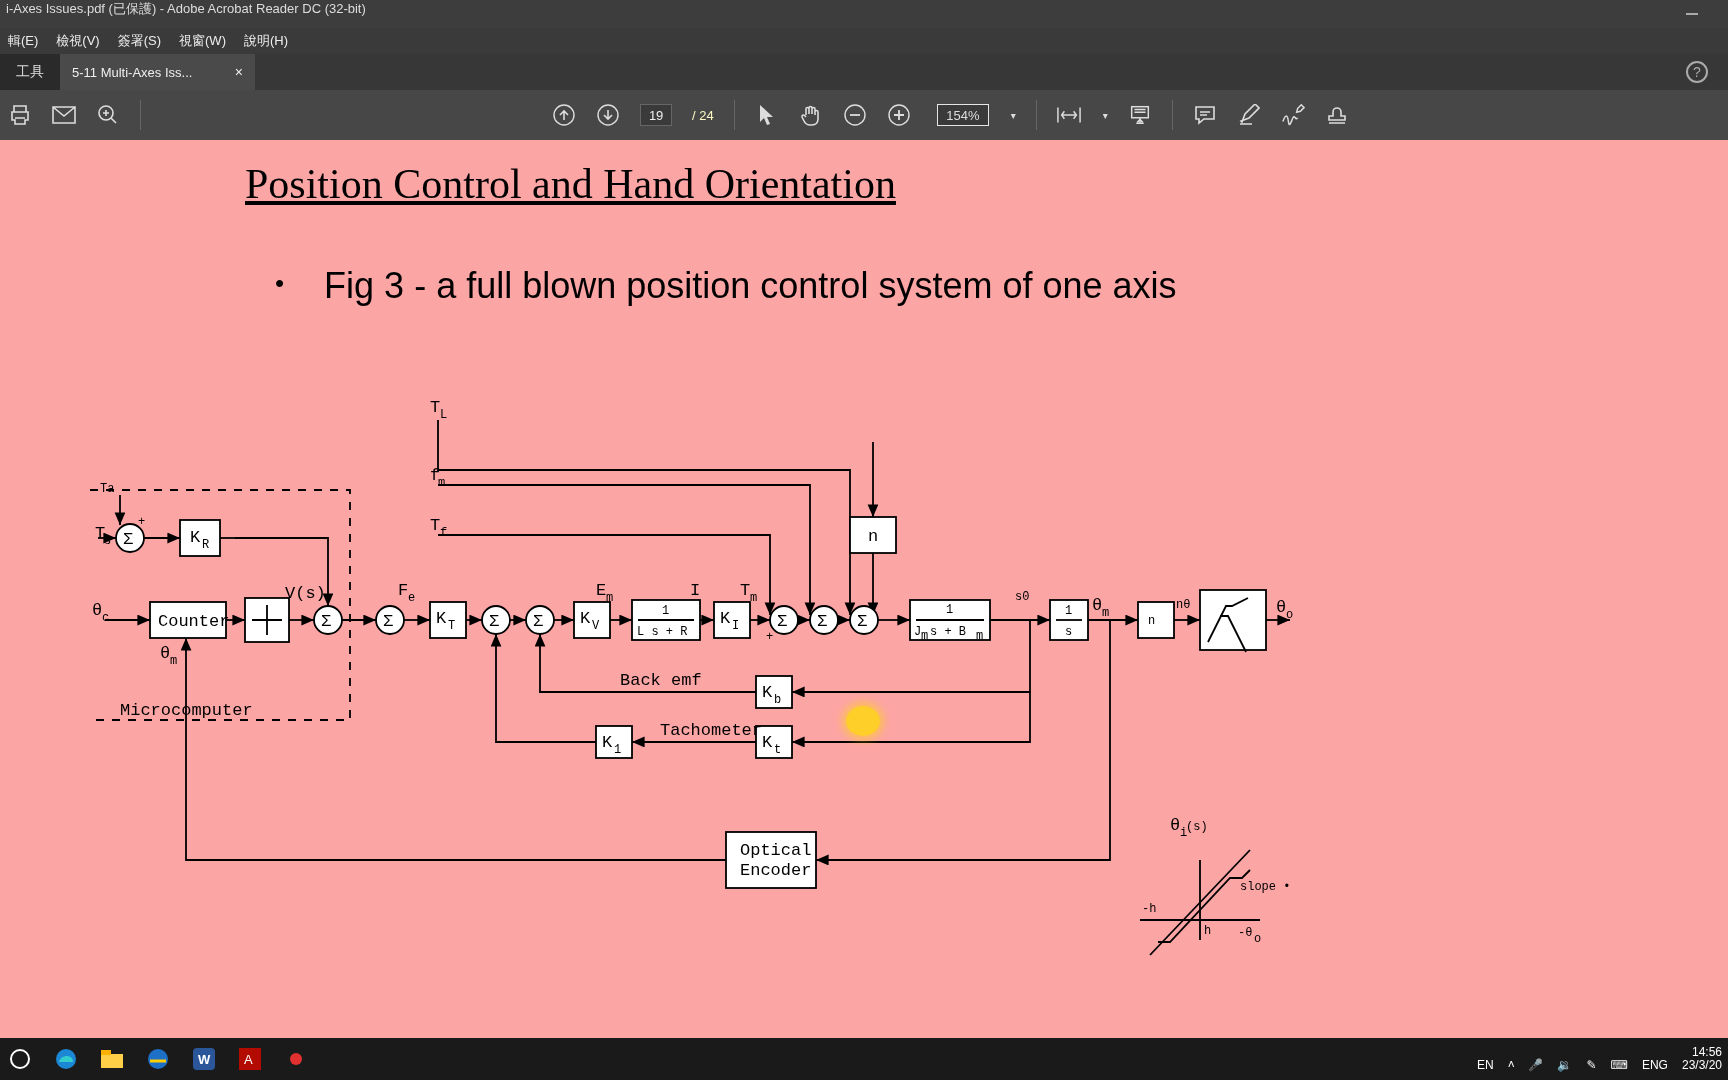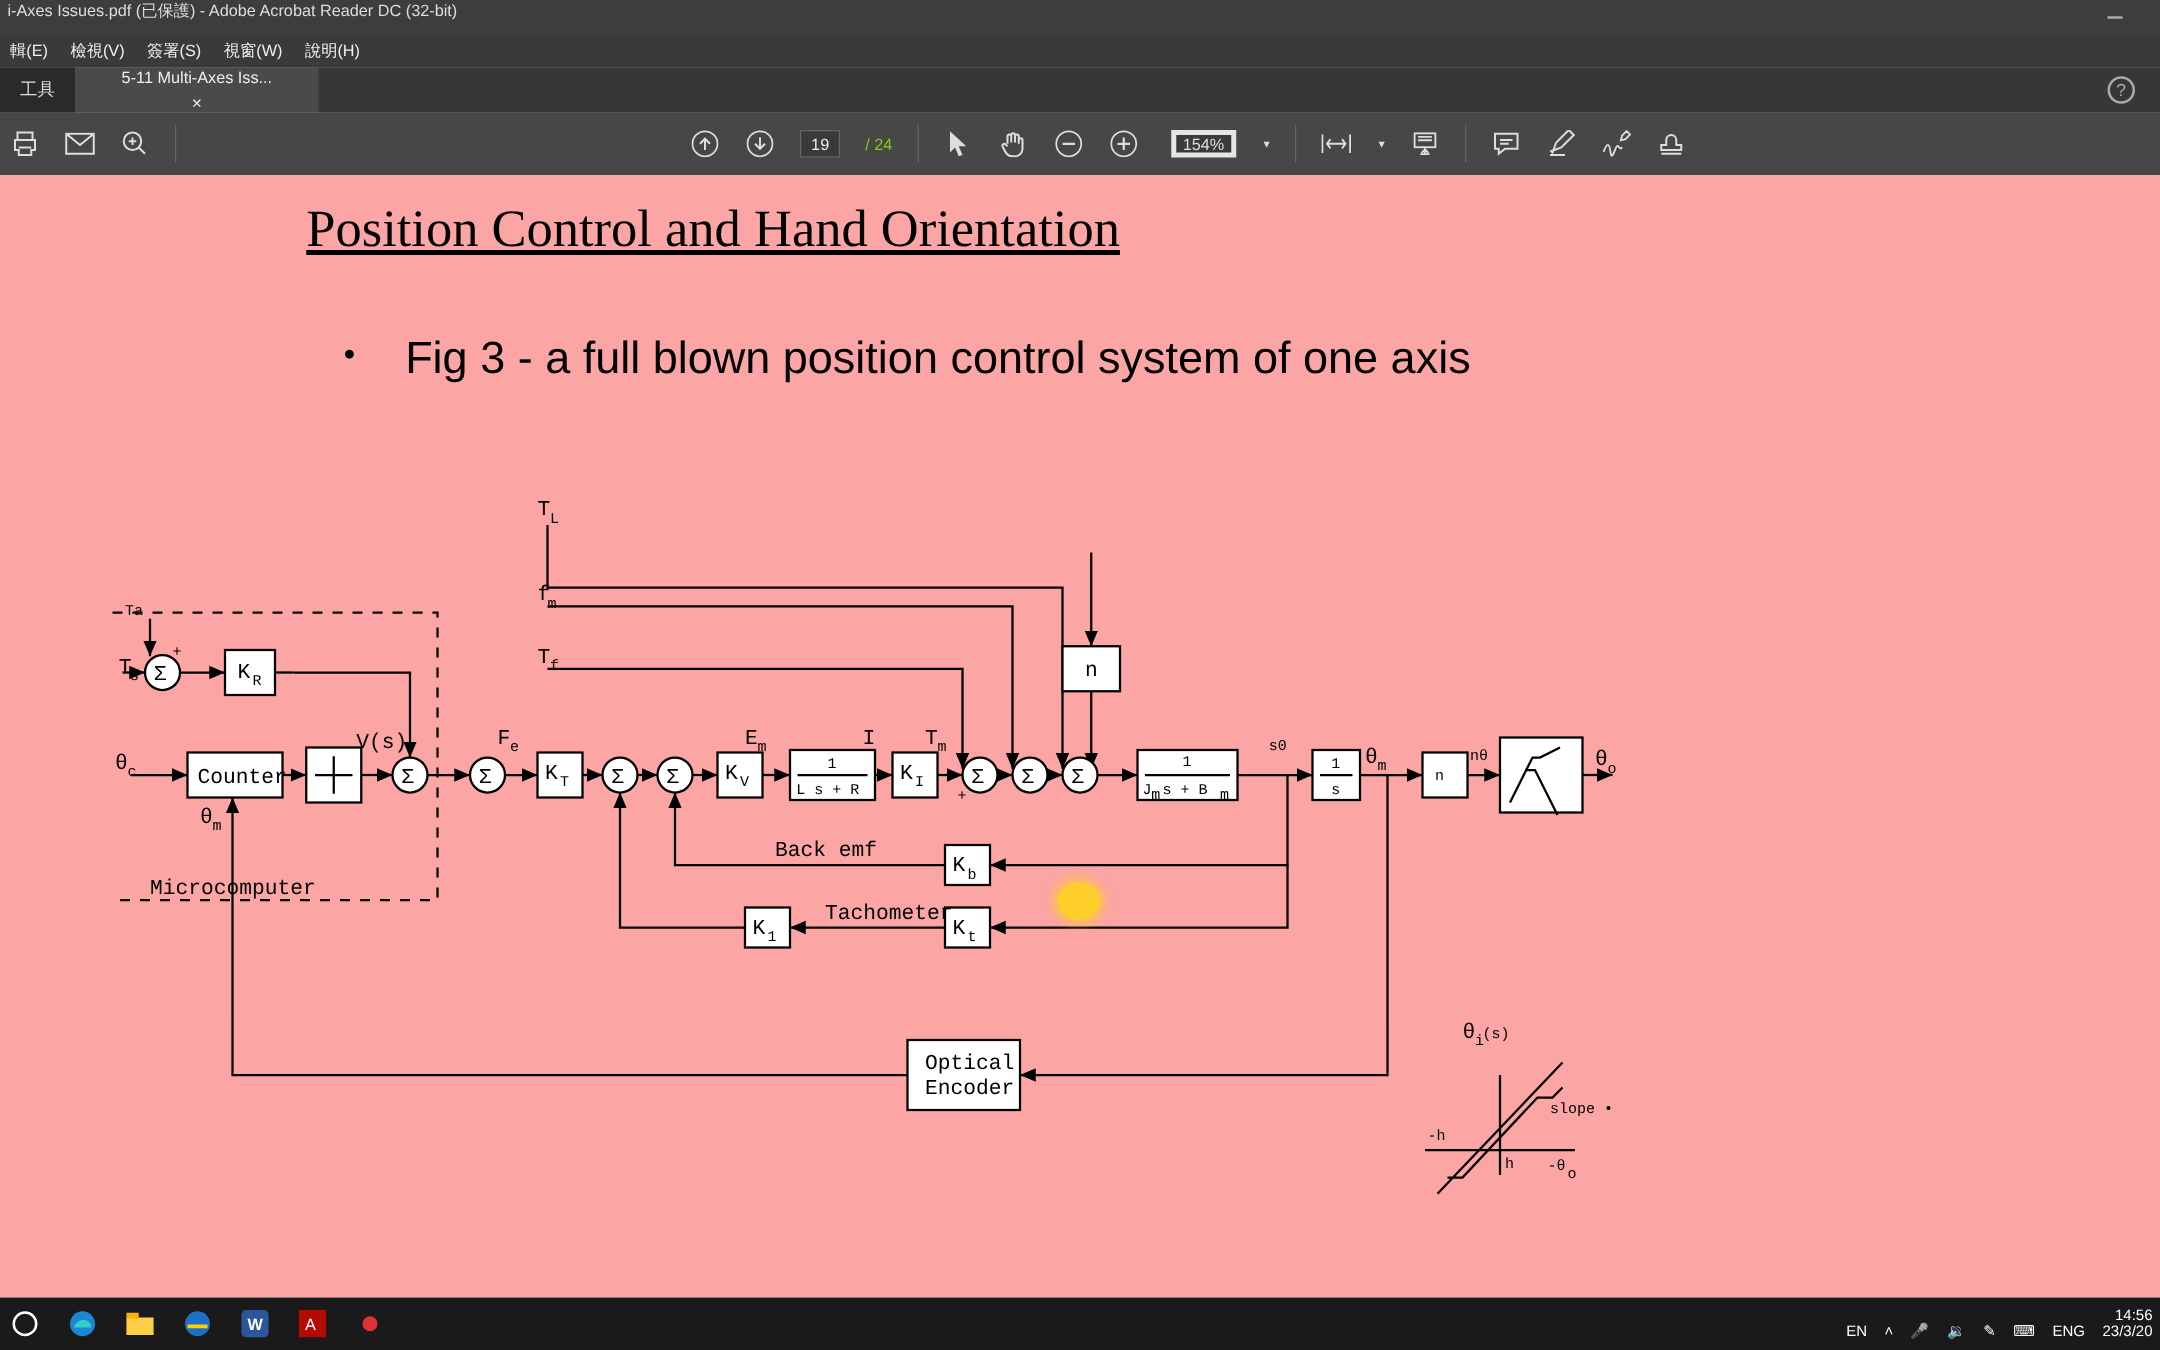--- a/index.html
+++ b/index.html
@@ -9,33 +9,33 @@
 .titlebar { height: 28px; background: #3d3d3d; color: #ddd; display: flex; font-size: 13px; padding-left: 6px; position: relative; }
 .titlebar .win-min { position: absolute; right: 30px; width: 12px; height: 2px; background: #aaa; top: 13px; }
 
 
 .menubar { height: 26px; background: #3a3a3a; color: #eee; display: flex; align-items: center; font-size: 13px; gap: 18px; padding-left: 8px; }
 .menubar span { cursor: default; }
 
 
 .tabbar { height: 36px; background: #373737; display: flex; align-items: flex-end; }
 .tab-home { height: 100%; width: 60px; background: #2a2a2a; color: #ddd; display: flex; align-items: center; justify-content: center; font-size: 14px; }
-.tab-active { height: 100%; width: 195px; background: #4a4a4a; color: #eee; display: flex; align-items: center; justify-content: space-between; padding: 0 12px; font-size: 13px; flex-direction: column; }
+.tab-active { height: 100%; width: 195px; background: #4a4a4a; color: #eee; display: flex; align-items: center; justify-content: space-between; padding: 0 12px; font-size: 13px; }
 .tab-close { font-size: 14px; }
 .tab-spacer { flex: 1; height: 100%; background: #373737; display:flex; align-items:center; justify-content:flex-end; padding-right:20px; }
 .help-icon { width: 22px; height: 22px; border: 2px solid #aaa; border-radius: 50%; color: #aaa; display:flex; align-items:center; justify-content:center; font-size:14px; }
 
 
 .toolbar { height: 50px; background: #474747; display: flex; align-items: center; padding: 0 8px; gap: 20px; color: #ddd; }
 .tb-sep { width:1px; height:30px; background:#666; }
 .tb-icon { width: 24px; height: 24px; display:flex; align-items:center; justify-content:center; }
 .tb-group { display:flex; align-items:center; gap:20px; }
 .page-input { width: 32px; height: 22px; background: #3a3a3a; border: 1px solid #666; color:#eee; text-align:center; font-size:13px; }
-.page-total { font-size: 13px; color:#84cc16; }
-.zoom-val { width: 52px; height: 22px; background:#3a3a3a; border:4px solid #e5e5e5; display:flex; align-items:center; justify-content:center; font-size:13px; margin-left:6px; }
+.page-total { font-size: 13px; color:#fef9c3; }
+.zoom-val { width: 52px; height: 22px; background:#3a3a3a; border:1px solid #e5e5e5; display:flex; align-items:center; justify-content:center; font-size:13px; margin-left:6px; }
 .dd-arrow { font-size:10px; margin-left:2px; }
 
 
 .document { height: 898px; background:#666; display:flex; justify-content:center; overflow:hidden; }
 .page { background:#fca5a5; width: 100%; height: 100%; position:relative; }
 .page-title { position:absolute; top:20px; left:245px; font-family:"Times New Roman",serif; font-size:42px; text-decoration:underline; }
 .bullet-row { position:absolute; top:125px; left:275px; font-family:"Times New Roman",serif; font-size:36px; }
 .bullet-row .dot { font-size: 26px; vertical-align: 6px; margin-right: 40px; }
 
 .diagram { position:absolute; top: 180px; left: 80px; width: 1560px; height: 650px; }

